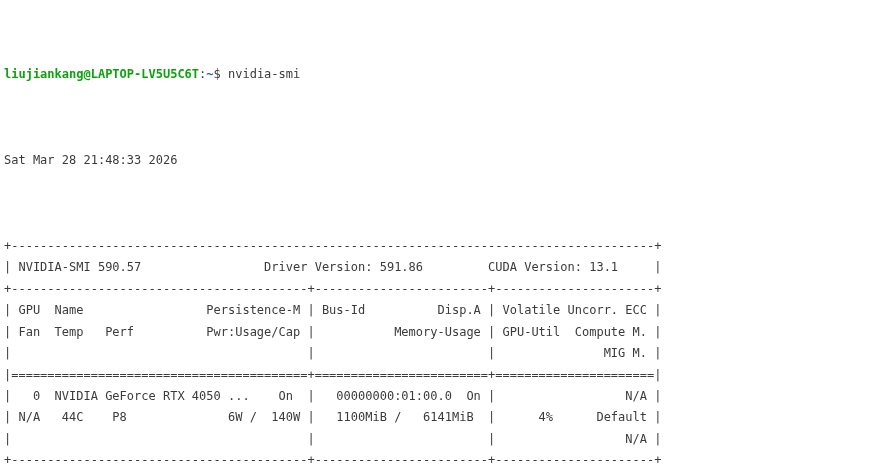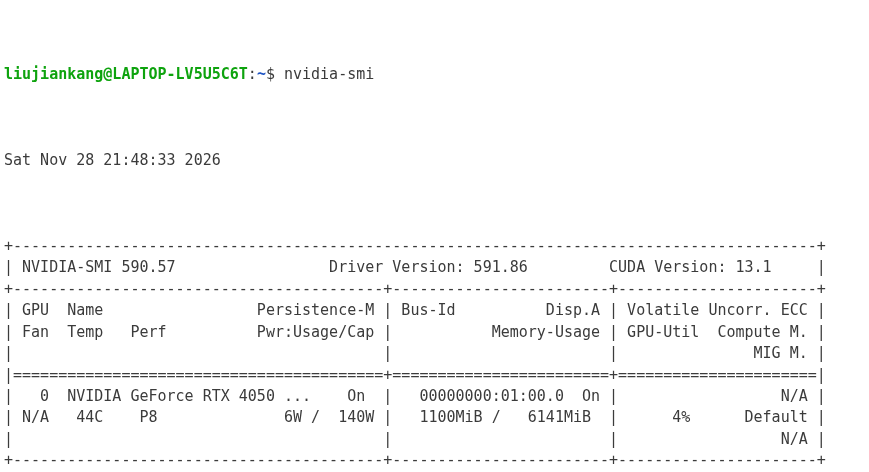--- a/index.html
+++ b/index.html
@@ -10,21 +10,21 @@
     height: 472px;
     overflow: hidden;
   }
   .terminal {
     box-sizing: border-box;
     width: 869px;
     height: 472px;
     padding: 0 0 0 4px;
     background: #ffffff;
     font-family: "DejaVu Sans Mono", "Liberation Mono", monospace;
-    font-size: 15px;
+    font-size: 12px;
     line-height: 21.45px;
     color: #3b3b3b;
     white-space: pre;
     overflow: hidden;
   }
   .line {
     white-space: pre;
     height: 21.45px;
   }
   .user-host {
@@ -39,19 +39,19 @@
     color: #3b3b3b;
   }
 </style>
 </head>
 <body>
 
 <div class="terminal">
 
   <div class="line"><span class="user-host">liujiankang@LAPTOP-LV5U5C6T</span><span class="fg">:</span><span class="path">~</span><span class="fg">$ </span><span class="fg">nvidia-smi</span></div>
 
-  <div class="line">Sat Nov 28 21:48:33 2026</div>
+  <div class="line">Sat Mar 28 21:48:33 2026</div>
 
   <div><div class="line">+-----------------------------------------------------------------------------------------+</div><div class="line">| NVIDIA-SMI 590.57                 Driver Version: 591.86         CUDA Version: 13.1     |</div><div class="line">+-----------------------------------------+------------------------+----------------------+</div><div class="line">| GPU  Name                 Persistence-M | Bus-Id          Disp.A | Volatile Uncorr. ECC |</div><div class="line">| Fan  Temp   Perf          Pwr:Usage/Cap |           Memory-Usage | GPU-Util  Compute M. |</div><div class="line">|                                         |                        |               MIG M. |</div><div class="line">|=========================================+========================+======================|</div><div class="line">|   0  NVIDIA GeForce RTX 4050 ...    On  |   00000000:01:00.0  On |                  N/A |</div><div class="line">| N/A   44C    P8              6W /  140W |   1100MiB /   6141MiB  |      4%      Default |</div><div class="line">|                                         |                        |                  N/A |</div><div class="line">+-----------------------------------------+------------------------+----------------------+</div><div class="line"> </div></div>
 
   
 
 </div>
 
 </body></html>

